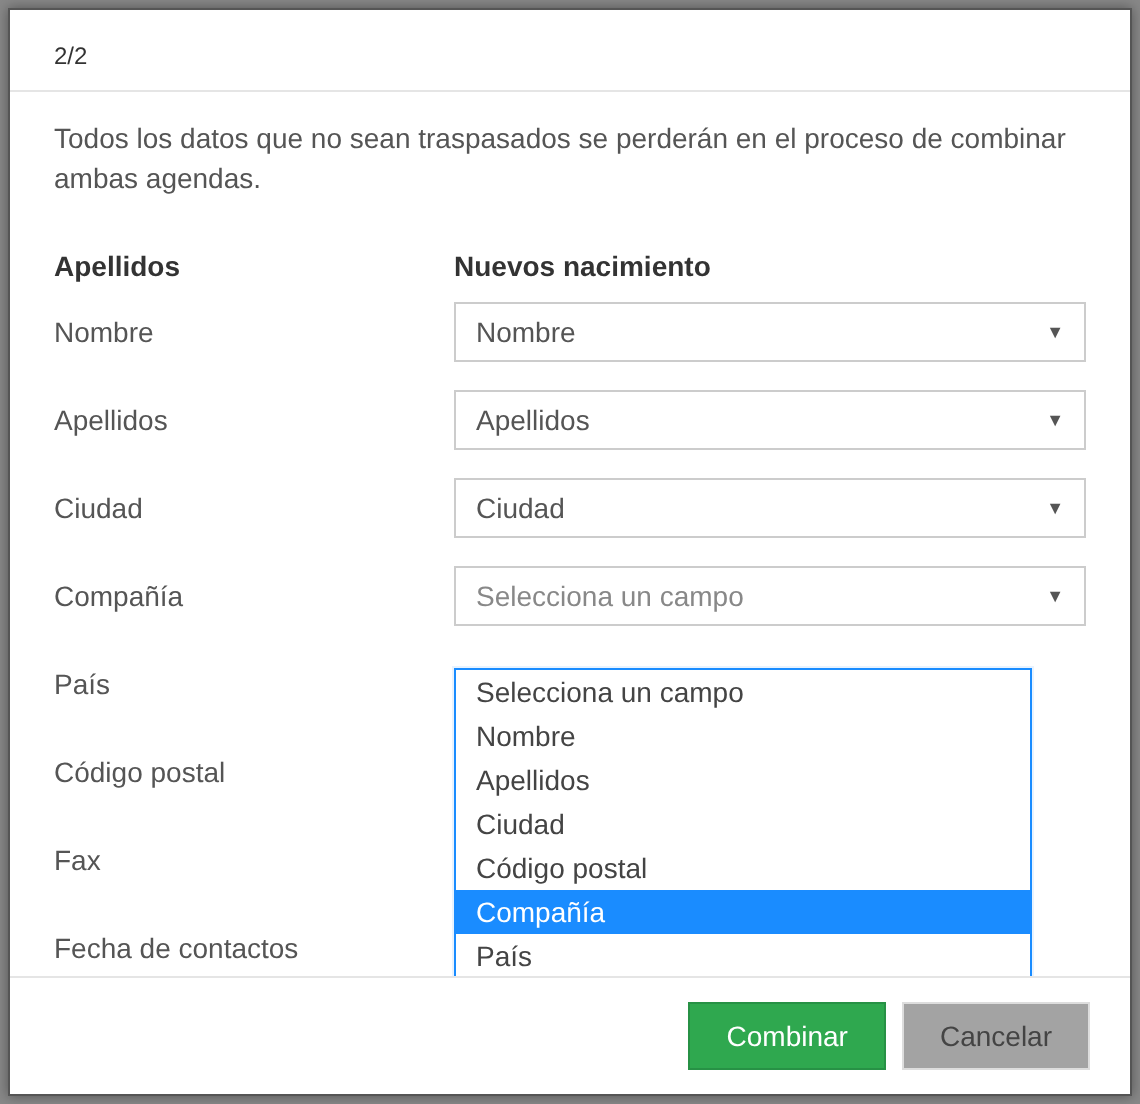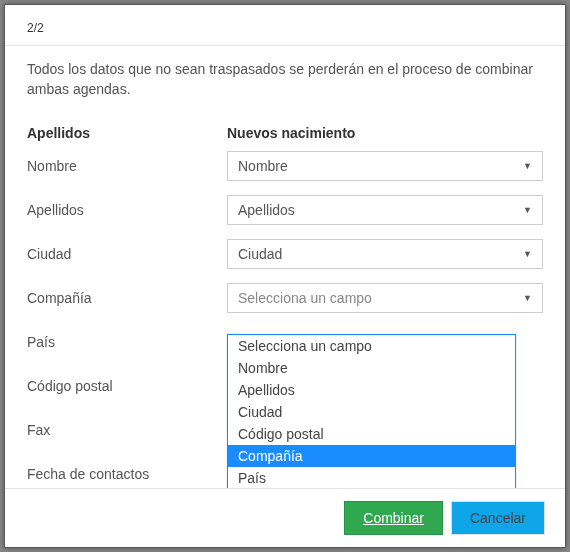--- a/index.html
+++ b/index.html
@@ -129,24 +129,23 @@
   .btn {
     padding: 8px 18px;
     font-size: 14px;
     border: 1px solid transparent;
     cursor: pointer;
   }
   .btn-primary {
     background: #2fa84f;
     color: #fff;
     border-color: #279145;
-    text-decoration: underline;
   }
   .btn-default {
-    background: #0ea5e9;
+    background: #a3a3a3;
     color: #444;
     border-color: #ddd;
   }
   .body-scroll-content { height: 620px; }
 </style>
 </head>
 <body>
 
 <div class="modal">
 

